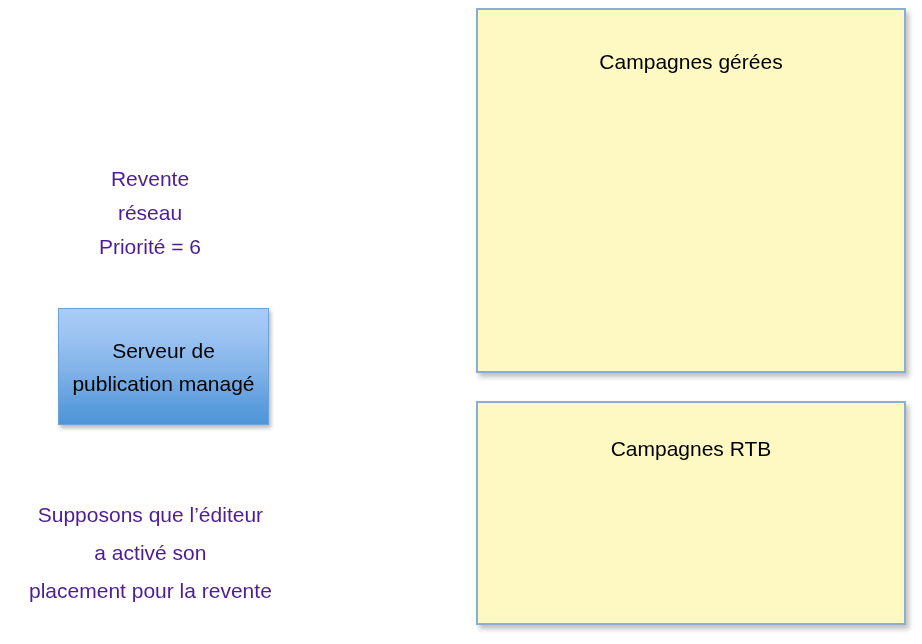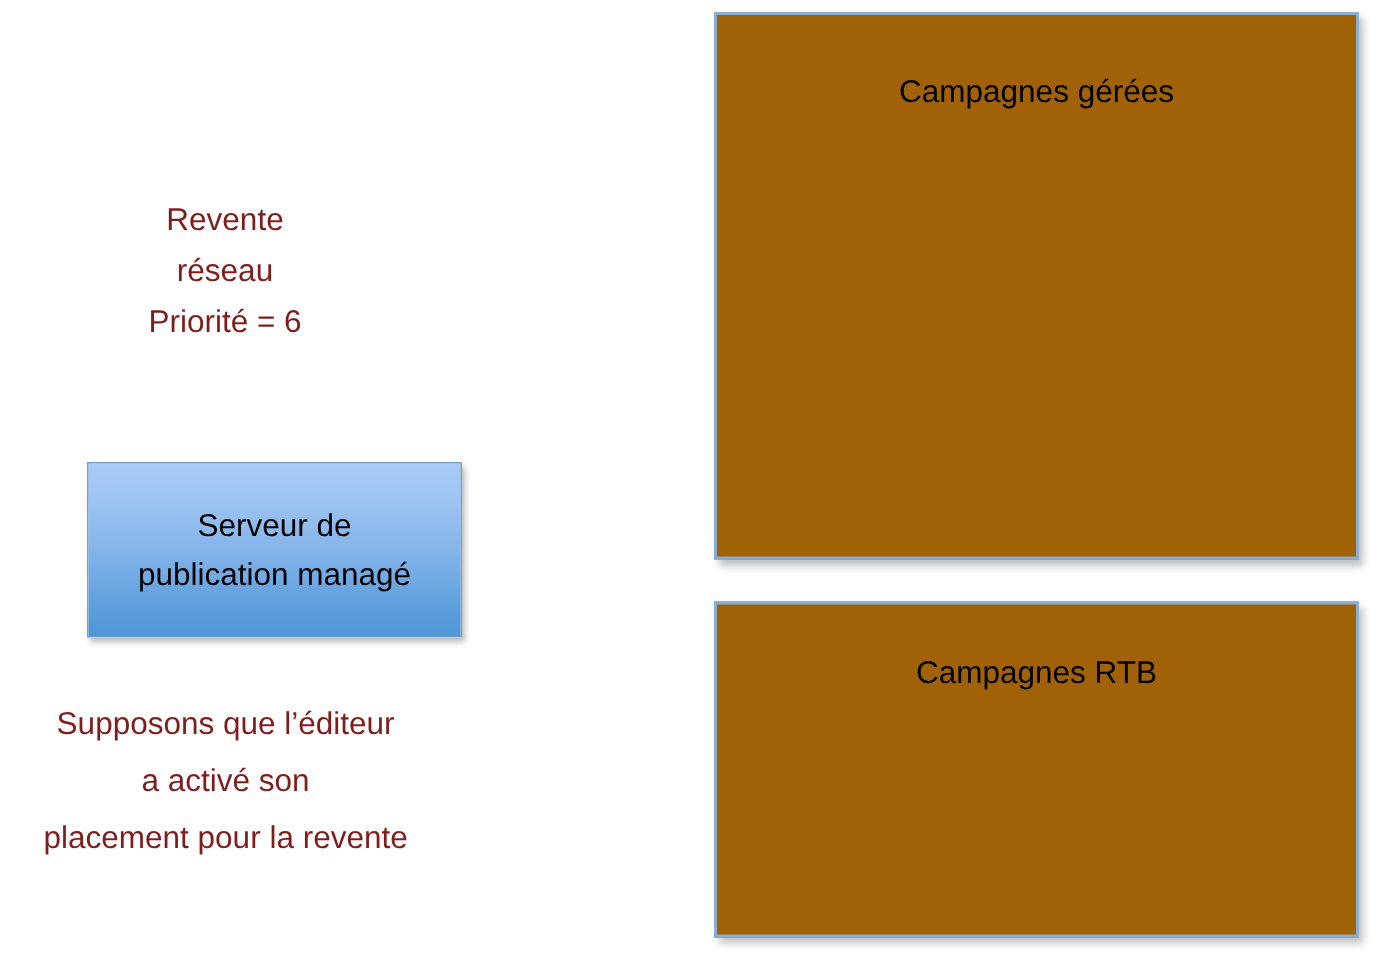--- a/index.html
+++ b/index.html
@@ -18,22 +18,23 @@
     height: 644px;
     background: #ffffff;
     overflow: hidden;
   }
 
   
   .text-block {
     position: absolute;
     font-size: 21px;
     line-height: 34px;
-    color: #7f1d1d;
+    color: #4c1d95;
     white-space: nowrap;
+    margin-top: 32px;
   }
   #label-revente {
     left: 0px;
     top: 130px;
     width: 300px;
     text-align: center;
   }
   #note-editeur {
     left: 29px;
     top: 464px;
@@ -58,30 +59,30 @@
   }
   .blue-box .box-text {
     display: block;
     width: 105%;
     white-space: pre-line;
   }
 
   #box-serveur {
     left: 58px;
     top: 308px;
-    width: 250px;
+    width: 211px;
     height: 117px;
     border: 1px solid #6ea2d6;
   }
 
   
   .green-panel {
     position: absolute;
     box-sizing: border-box;
-    background: #a16207;
+    background: #fef9c3;
     border: 2px solid #8aaed3;
     box-shadow: 3px 4px 5px rgba(0, 0, 0, 0.25);
   }
   #panel-managed {
     left: 476px;
     top: 8px;
     width: 430px;
     height: 365px;
   }
   #panel-rtb {

